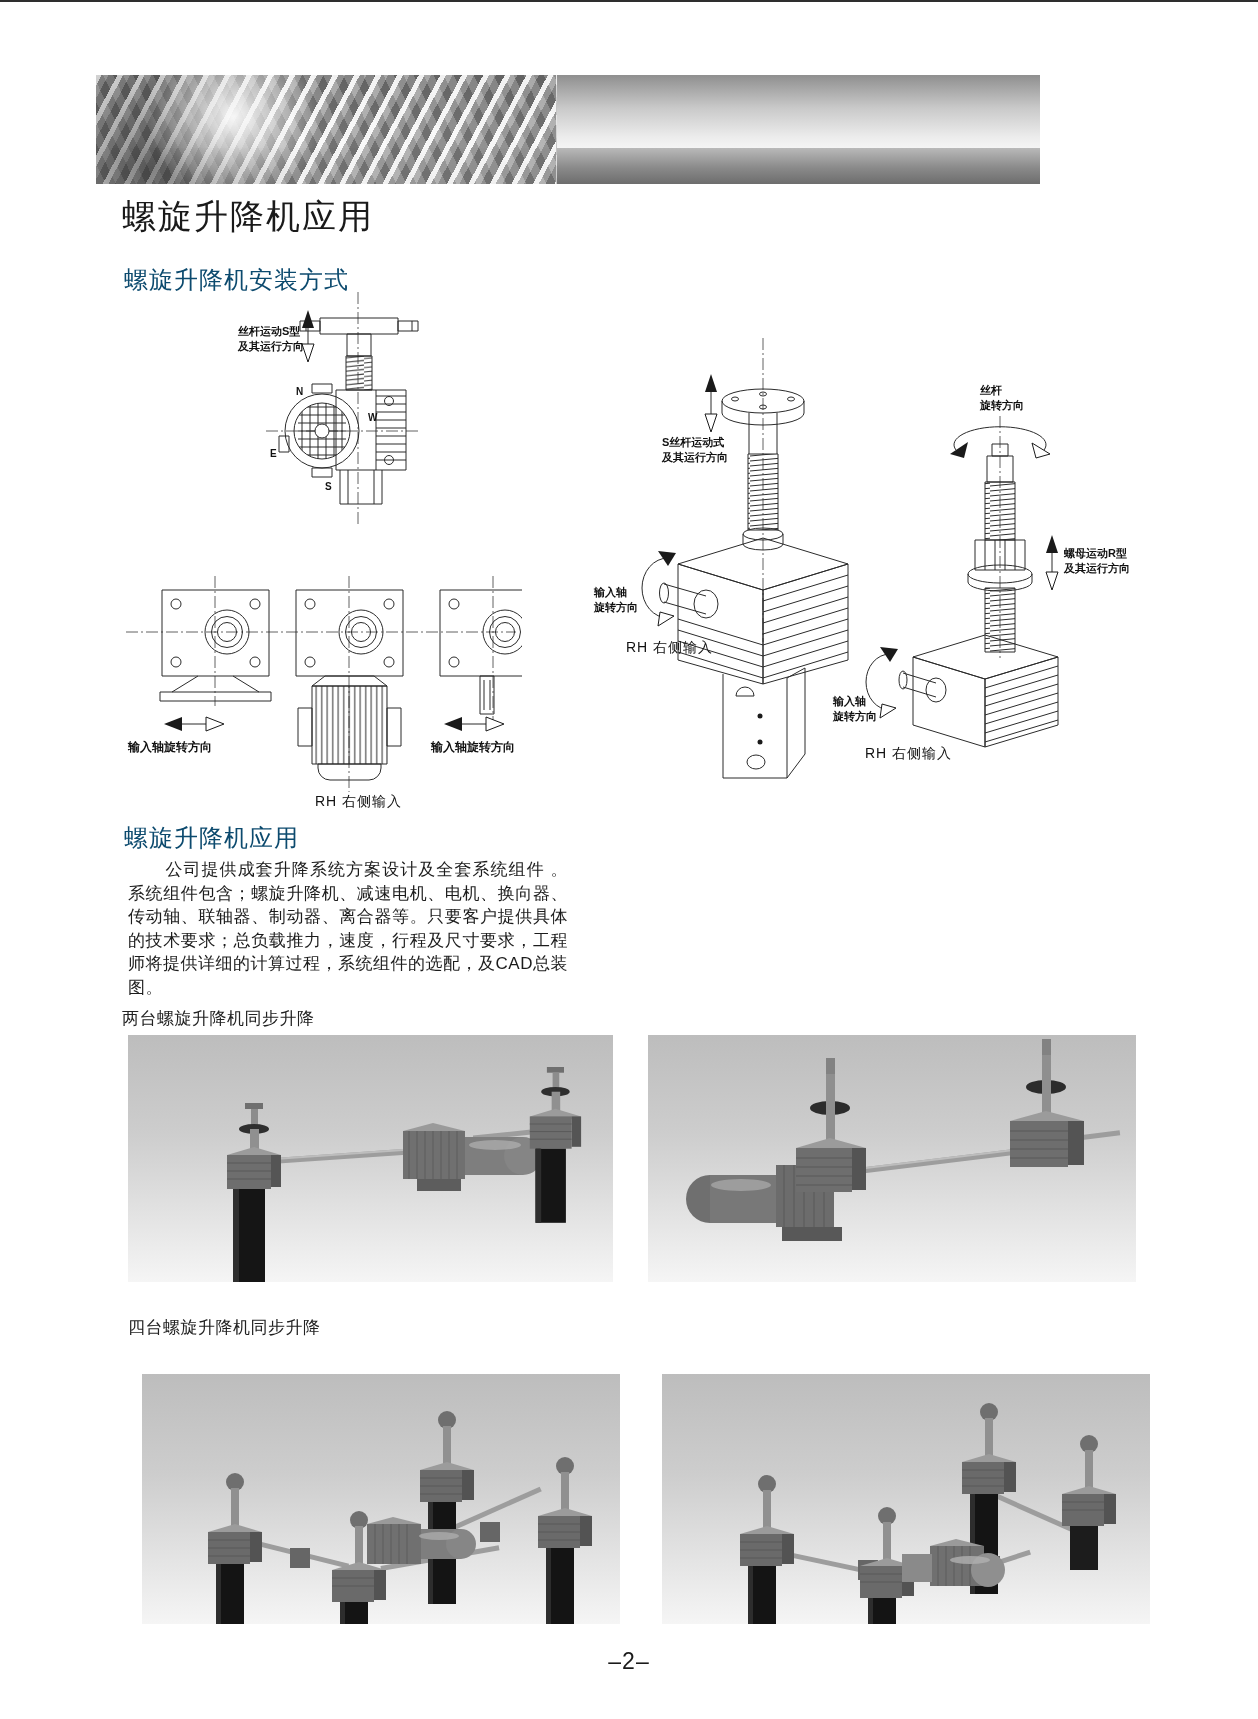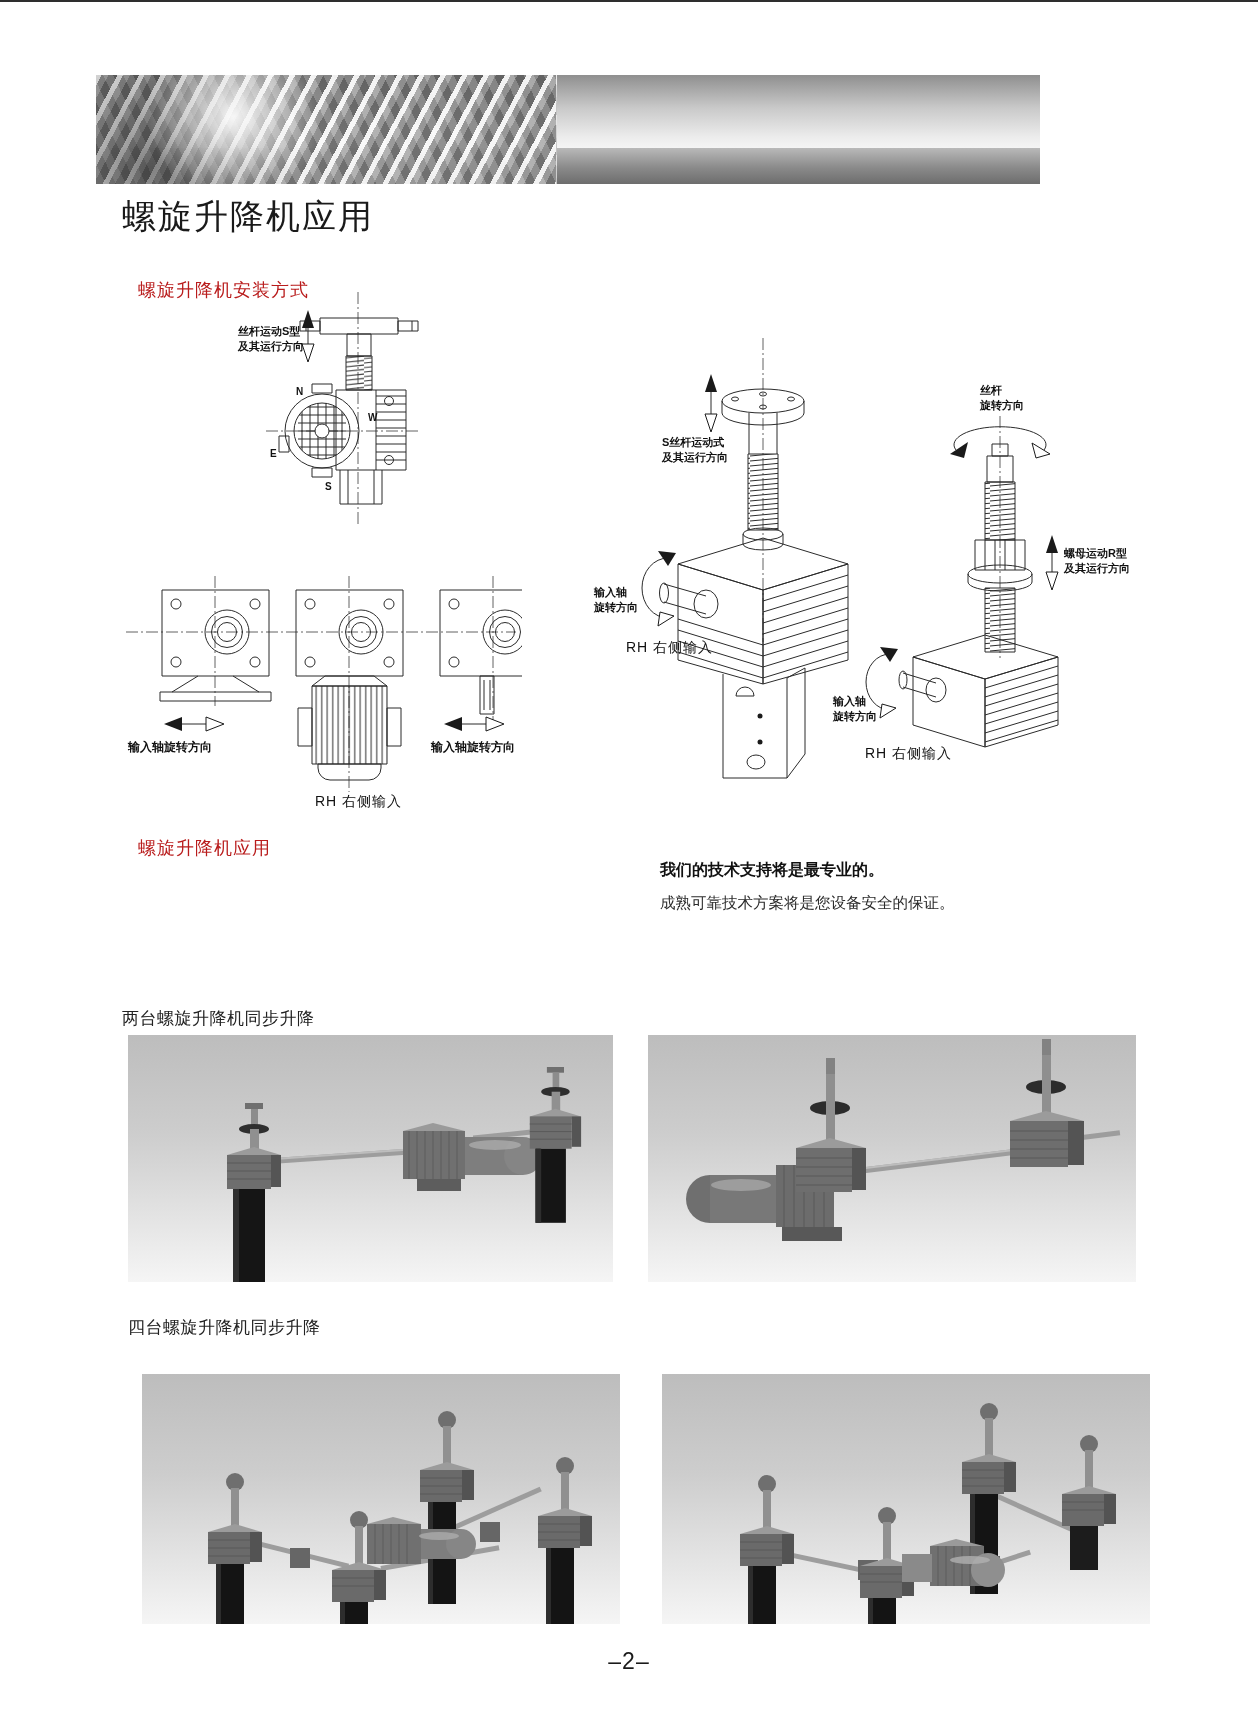--- a/index.html
+++ b/index.html
@@ -19,21 +19,21 @@
     border-right:1px solid rgba(255,255,255,.65);
     background:
       radial-gradient(circle at 30% 38%, rgba(255,255,255,.95), rgba(255,255,255,0) 26%),
       radial-gradient(circle at 12% 85%, rgba(30,30,30,.55), rgba(30,30,30,0) 35%),
       repeating-linear-gradient(118deg, rgba(252,252,252,.95) 0 5px, rgba(150,150,150,.55) 5px 11px, rgba(55,55,55,.45) 11px 19px),
       repeating-linear-gradient(64deg, rgba(235,235,235,.5) 0 9px, rgba(95,95,95,.4) 9px 18px),
       linear-gradient(180deg,#9a9a9a,#cfcfcf);
   }
   
   .title{position:absolute;left:122px;top:192px;margin:0;font-size:34px;font-weight:400;letter-spacing:2px;}
-  .subhead{position:absolute;margin:16px;font-size:18px;font-weight:400;letter-spacing:1px;color:#b91c1c;}
+  .subhead{position:absolute;margin:2px;font-size:24px;font-weight:400;letter-spacing:1px;color:#0c4a6e;}
   .install-head{left:122px;top:260px;}
   .app-head{left:122px;top:818px;}
   .para{position:absolute;left:128px;top:856px;width:440px;margin:0;
     font-size:17px;line-height:23.5px;text-align:justify;text-indent:2.2em;letter-spacing:.5px;color:#1c1c1c;}
   .support{position:absolute;left:660px;top:858px;width:420px;}
   .support p{margin:0;}
   .support-bold{font-size:16px;font-weight:700;margin-bottom:12px !important;color:#111;}
   .support-normal{font-size:15.5px;color:#2b2b2b;}
   .gallery-head{position:absolute;margin:0;font-size:17px;font-weight:400;letter-spacing:.5px;color:#222;text-align:right;}
   .two-head{left:122px;top:1005px;}
@@ -349,24 +349,21 @@
       <path class="ln" d="M890,652 a24 28 0 1 0 0,56"></path>
       <polygon class="solid-head" points="898,647 880,645 890,660"></polygon>
       <polygon class="open-head" points="882,702 896,706 880,716"></polygon>
     </g>
     <text class="lbl" x="833" y="703">输入轴</text>
     <text class="lbl" x="833" y="718">旋转方向</text>
     <text class="rh" x="865" y="756">RH 右侧输入</text>
   </svg>
 
   <h2 class="subhead app-head">螺旋升降机应用</h2>
-  <div class="support">
-    <p class="support-bold">我们的技术支持将是最专业的。</p>
-    <p class="support-normal">成熟可靠技术方案将是您设备安全的保证。</p>
-  </div>
+  <p class="para">公司提供成套升降系统方案设计及全套系统组件 。　　系统组件包含；螺旋升降机、减速电机、电机、换向器、传动轴、联轴器、制动器、离合器等。只要客户提供具体的技术要求；总负载推力，速度，行程及尺寸要求，工程师将提供详细的计算过程，系统组件的选配，及CAD总装图。</p>
 
   <h3 class="gallery-head two-head">两台螺旋升降机同步升降</h3>
 
   <div class="photo photo-p1">
     <svg viewBox="0 0 485 247">
       <g transform="rotate(-4 245 120)">
           <rect x="150" y="116" width="150" height="6" fill="#9d9d9d"></rect>
           <rect x="150" y="116" width="150" height="2" fill="#bdbdbd"></rect>
         </g>
       <g transform="rotate(-6 370 100)">

